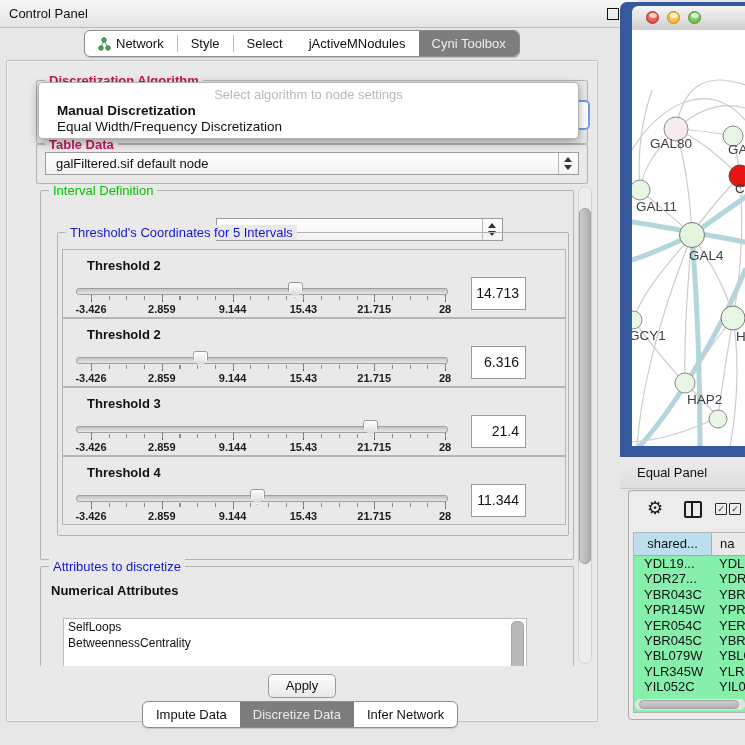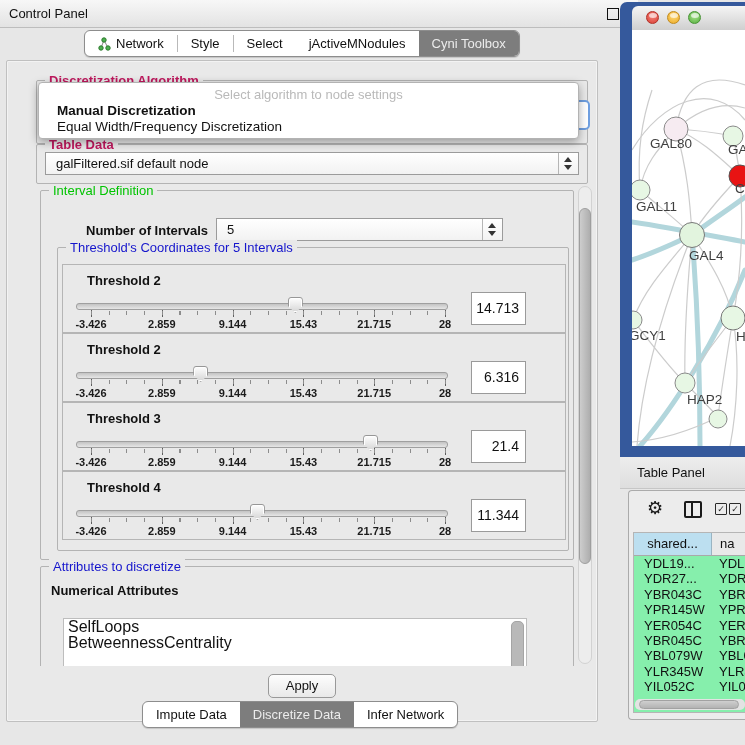--- a/index.html
+++ b/index.html
@@ -70,21 +70,21 @@
     background:repeating-linear-gradient(90deg,#5e5e5e 0 1px,transparent 1px 70.8px);}
   .tick-labels span{position:absolute;top:23px;transform:translateX(-50%);font-size:11px;font-weight:bold;color:#1b1b1b;white-space:nowrap;}
   .thumb{position:absolute;top:2px;width:15px;height:16px;background:linear-gradient(#fefefe,#d6d6d6);
     border:1px solid #979797;box-sizing:border-box;border-radius:3px;
     clip-path:polygon(0 0,100% 0,100% 55%,50% 100%,0 55%);box-shadow:inset 0 0 0 1px #fff;}
   .th-value{position:absolute;left:408px;top:27px;width:55px;height:33px;background:#fff;border:1px solid #9a9a9a;
     box-sizing:border-box;font-size:14px;line-height:31px;text-align:right;padding-right:6px;}
 
   
   .attr-list{position:absolute;left:22px;top:51px;width:462px;height:120px;background:#fff;border:1px solid #bdbdbd;}
-  .attr-item{height:16px;line-height:16px;padding-left:4px;font-size:16px;color:#111;white-space:nowrap;}
+  .attr-item{height:16px;line-height:16px;padding-left:4px;font-size:12px;color:#111;white-space:nowrap;}
   .list-scroll{position:absolute;right:2px;top:2px;width:11px;height:90px;background:#b9b9b9;border-radius:5px;border:1px solid #a5a5a5;}
 
   .apply-btn{position:absolute;left:268px;top:674px;width:66px;height:22px;background:linear-gradient(#fdfdfd,#e9e9e9);
     border:1px solid #999;border-radius:5px;text-align:center;line-height:21px;font-size:13px;}
 
   
   .net-window{position:absolute;left:620px;top:2px;width:125px;height:455px;background:#35599c;border-top-left-radius:7px;}
   .net-titlebar{position:absolute;left:12px;top:4px;right:0;height:24px;
     background:linear-gradient(#f5f5f5,#cfcfcf);border-top-left-radius:6px;border-bottom:1px solid #9a9a9a;}
   .tl{position:absolute;top:5px;width:13px;height:13px;border-radius:50%;box-sizing:border-box;}
@@ -192,21 +192,21 @@
       <span class="group-label gl-green">Interval Definition</span>
       <span style="position:absolute;left:45px;top:32px;font-weight:bold;">Number of Intervals</span>
       <div class="combo" style="left:175px;top:27px;width:287px;height:23px;">
         <span>5</span>
         <span class="spinner">
             <i class="up"></i>
             <i class="dn"></i>
           </span>
       </div>
 
-      <div class="group" style="left:16px;top:56px;width:510px;height:302px;">
+      <div class="group" style="left:16px;top:41px;width:510px;height:302px;">
         <span class="group-label gl-blue">Threshold's Coordinates for 5 Intervals</span>
 
         <div class="th-panel" style="top:16px;">
           <div class="th-label">Threshold 2</div>
           <div class="slider-area">
             <div class="track"></div>
             <div class="ticks-major"></div>
             <div class="ticks-minor"></div>
             <div class="tick-labels">
                 <span style="left: 28px;">-3.426</span>
@@ -368,21 +368,21 @@
         <text x="4" y="181">GAL11</text>
         <text x="57" y="230">GAL4</text>
         <text x="-3" y="310">GCY1</text>
         <text x="104" y="311">H</text>
         <text x="55" y="374">HAP2</text>
       </svg>
     </div>
   </div>
 
   <div class="tp-bar">
-    <span class="tp-title">Table Panel</span>
+    <span class="tp-title">Equal Panel</span>
   </div>
 
   <div class="table-window">
     <span class="gear-icon">⚙</span>
     <span class="split-icon"></span>
     <span class="chk" style="left:86px;">✓</span>
     <span class="chk" style="left:100px;">✓</span>
     <div class="table-box">
       <div class="t-header">
         <div class="t-h1">shared...</div>

